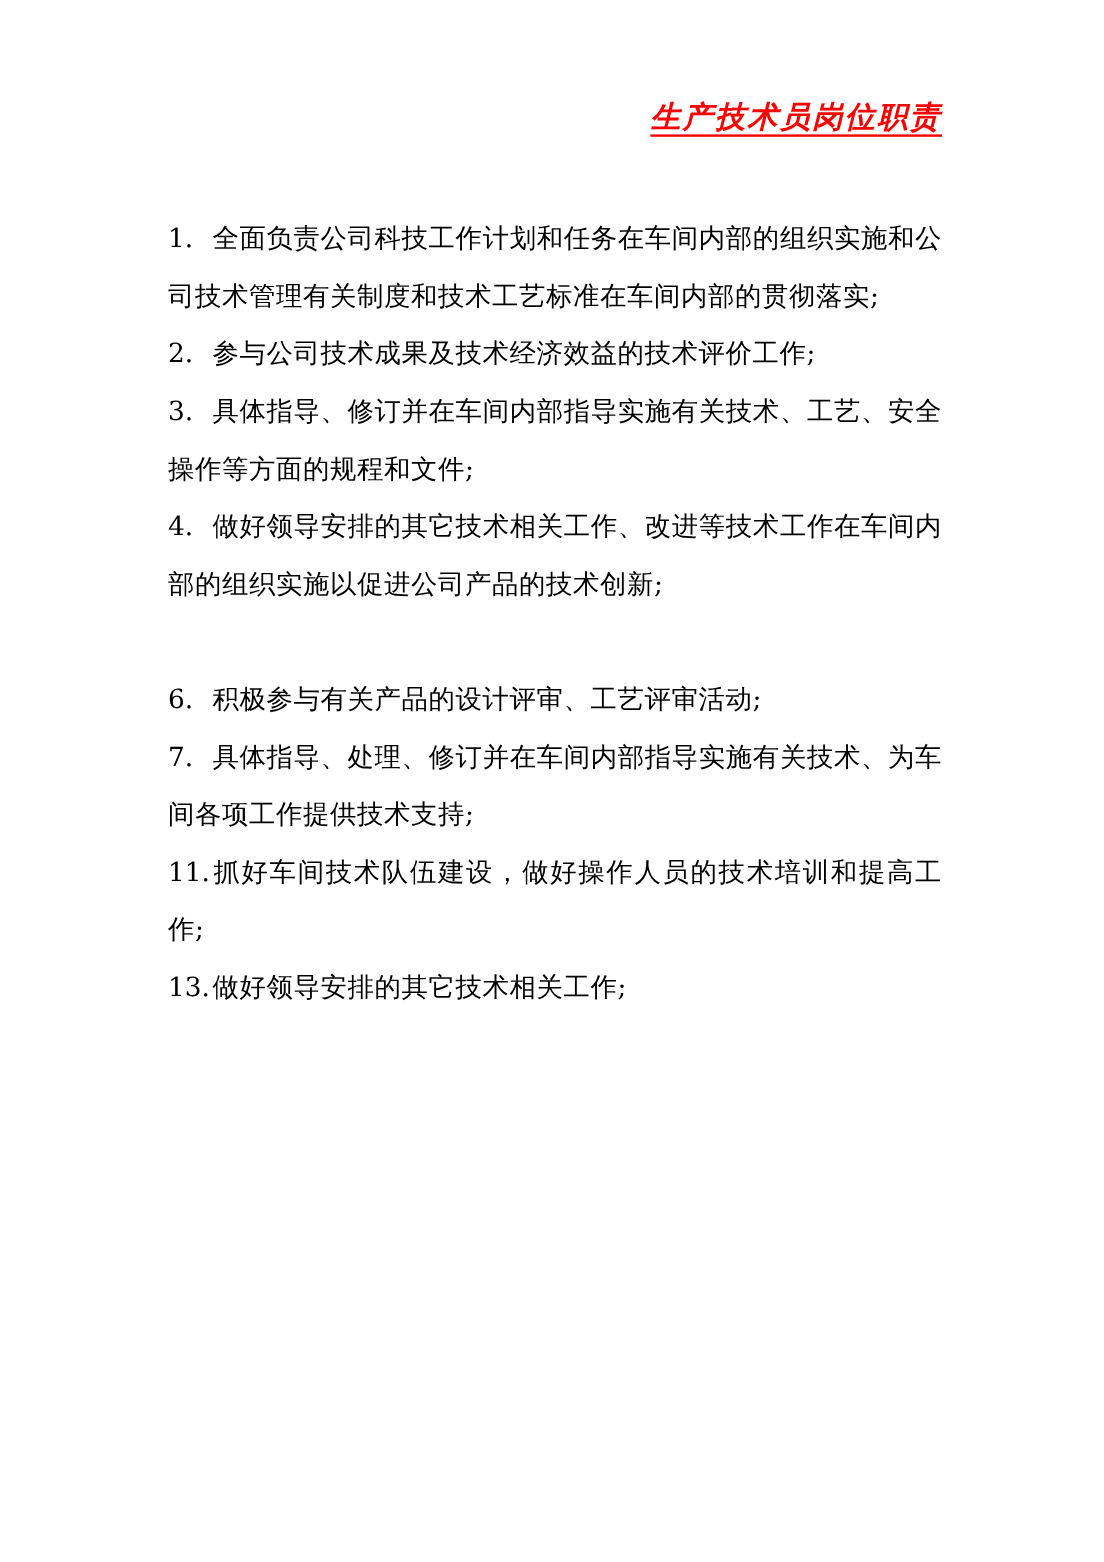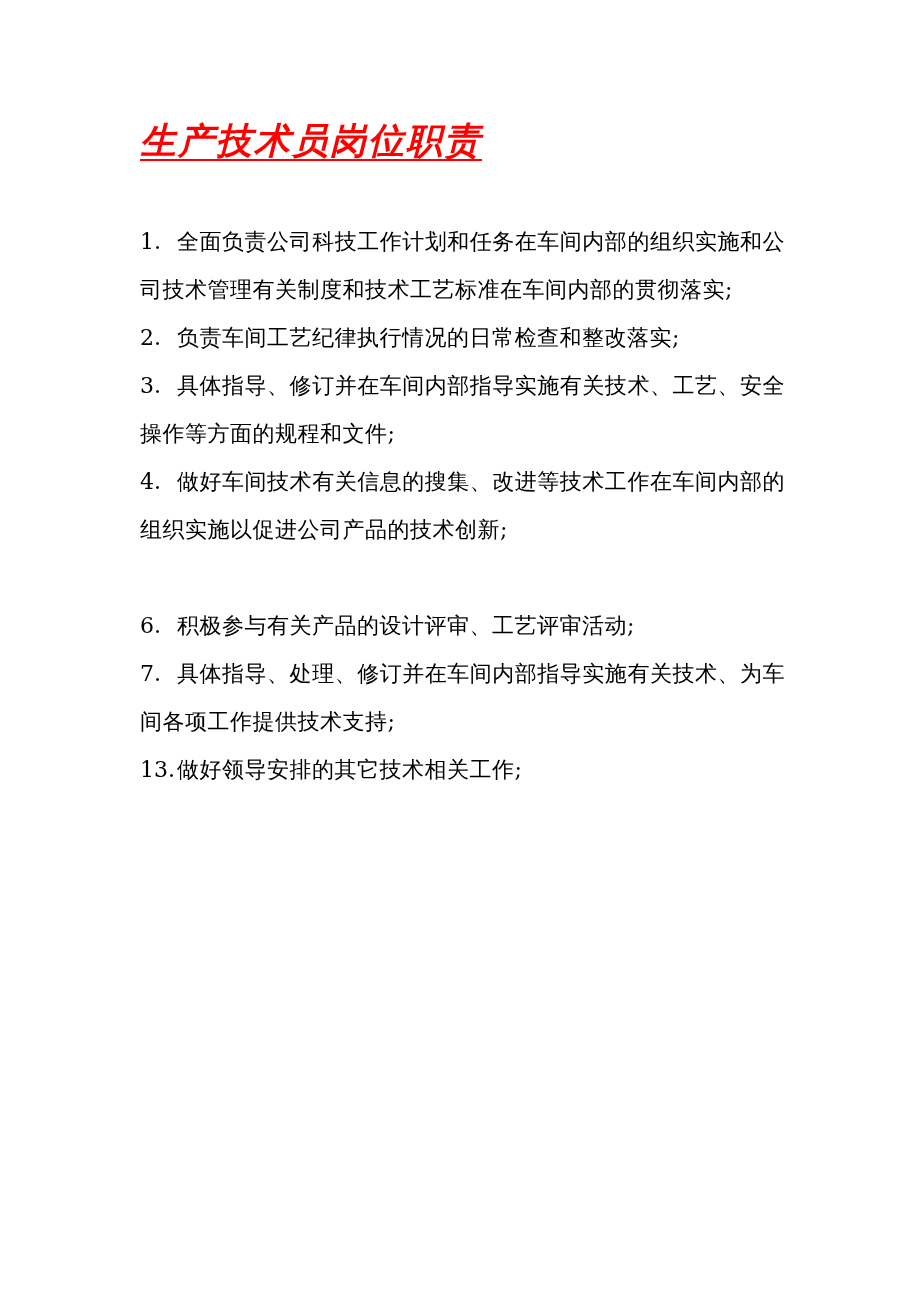--- a/index.html
+++ b/index.html
@@ -13,23 +13,23 @@
     font-family: "DejaVu Serif", "Liberation Serif", serif;
     color: #000000;
     overflow: hidden;
   }
   .page {
     width: 920px;
     height: 1302px;
     padding: 0 135px 0 140px;
   }
   .doc-title {
-    margin-top: 120px;
-    text-align: left;
-    font-size: 36px;
+    margin-top: 78px;
+    text-align: right;
+    font-size: 25px;
     line-height: 40px;
     font-weight: bold;
     font-style: italic;
     letter-spacing: 2px;
     text-decoration: underline;
     text-underline-offset: 6px;
     text-decoration-thickness: 2px;
   }
   .doc-body {
     margin-top: 58px;
@@ -49,21 +49,22 @@
     line-height: 48px;
   }
 </style>
 </head>
 <body style="color: rgb(0, 0, 0); background: rgb(255, 255, 255);">
 
 <div class="page">
   <h1 class="doc-title" style="color: rgb(255, 0, 0); text-decoration-color: rgb(255, 0, 0);">生产技术员岗位职责</h1>
   <div class="doc-body">
       <p class="list-item"><span class="item-num">1.</span><span class="item-text">全面负责公司科技工作计划和任务在车间内部的组织实施和公司技术管理有关制度和技术工艺标准在车间内部的贯彻落实;</span></p>
-      <p class="list-item"><span class="item-num">2.</span><span class="item-text">负责车间工艺纪律执行情况的日常检查和整改落实;</span></p>
+      <p class="list-item"><span class="item-num">2.</span><span class="item-text">参与公司技术成果及技术经济效益的技术评价工作;</span></p>
       <p class="list-item"><span class="item-num">3.</span><span class="item-text">具体指导、修订并在车间内部指导实施有关技术、工艺、安全操作等方面的规程和文件;</span></p>
-      <p class="list-item"><span class="item-num">4.</span><span class="item-text">做好车间技术有关信息的搜集、改进等技术工作在车间内部的组织实施以促进公司产品的技术创新;</span></p>
+      <p class="list-item"><span class="item-num">4.</span><span class="item-text">做好领导安排的其它技术相关工作、改进等技术工作在车间内部的组织实施以促进公司产品的技术创新;</span></p>
       <p class="blank-line">&nbsp;</p>
       <p class="list-item"><span class="item-num">6.</span><span class="item-text">积极参与有关产品的设计评审、工艺评审活动;</span></p>
       <p class="list-item"><span class="item-num">7.</span><span class="item-text">具体指导、处理、修订并在车间内部指导实施有关技术、为车间各项工作提供技术支持;</span></p>
+      <p class="list-item"><span class="item-num">11.</span><span class="item-text">抓好车间技术队伍建设，做好操作人员的技术培训和提高工作;</span></p>
       <p class="list-item"><span class="item-num">13.</span><span class="item-text">做好领导安排的其它技术相关工作;</span></p>
     </div>
 </div>
 
 </body></html>

